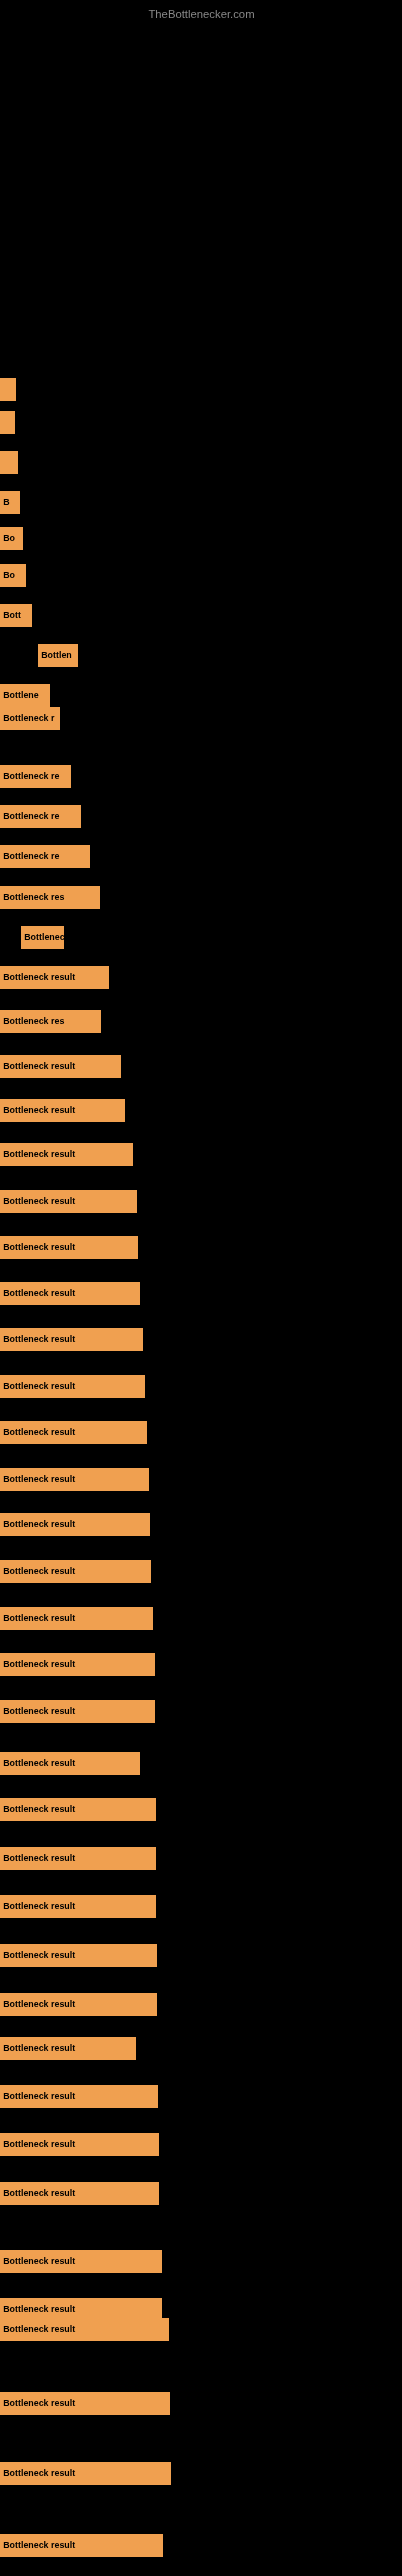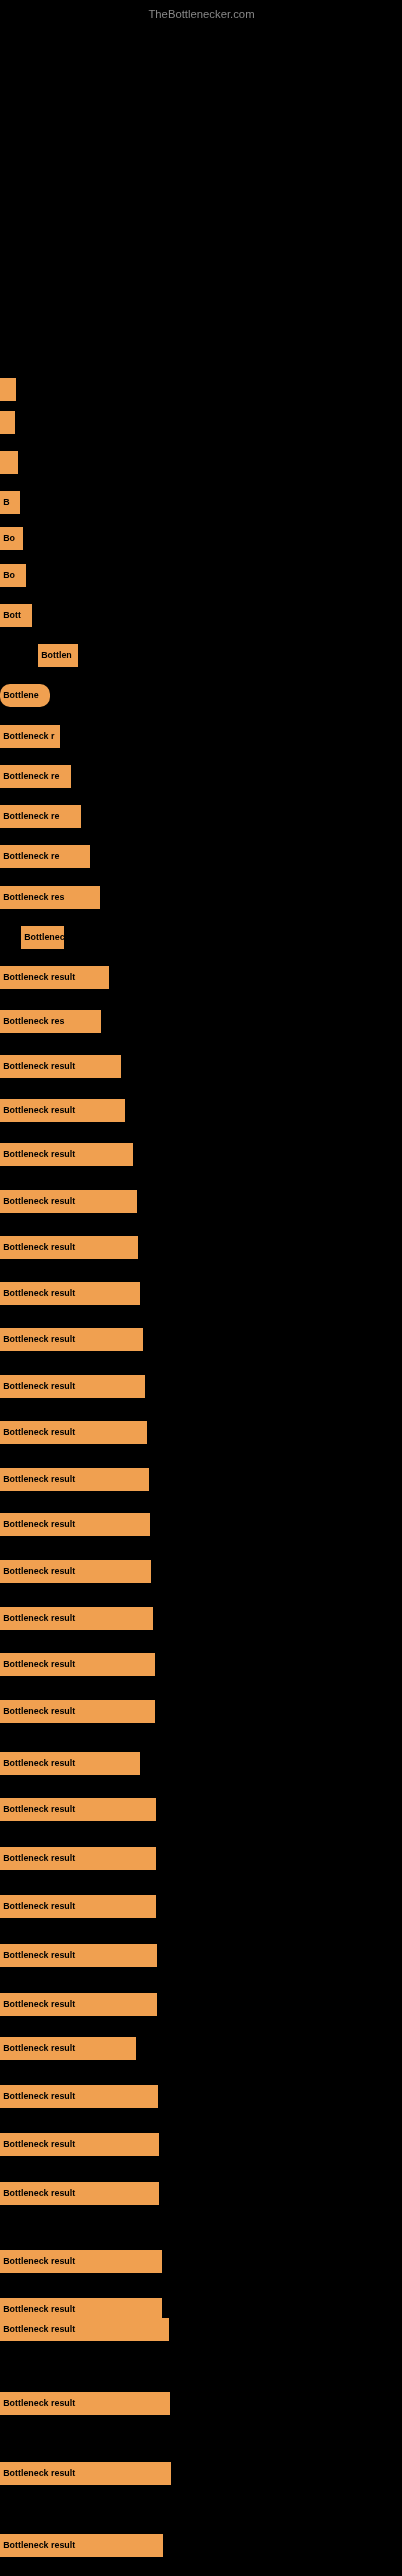--- a/index.html
+++ b/index.html
@@ -67,23 +67,23 @@
     <div class="bar-container" style="top: 564px; width: 26px;">
       <div class="bar" style="width: 100%;">Bo</div>
     </div>
     <div class="bar-container" style="top: 604px; width: 32px;">
       <div class="bar" style="width: 100%; text-align: right;">Bott</div>
     </div>
     <div class="bar-container" style="top: 644px; width: 40px; margin-left: 38px;">
       <div class="bar" style="width: 100%;">Bottlen</div>
     </div>
     <div class="bar-container" style="top: 684px; width: 50px;">
-      <div class="bar" style="width: 100%; border-radius: 10px;">Bottlene</div>
+      <div class="bar" style="width: 100%;">Bottlene</div>
     </div>
-    <div class="bar-container" style="top: 725px; width: 60px;">
+    <div class="bar-container" style="top: 707px; width: 60px;">
       <div class="bar" style="width: 100%;">Bottleneck r</div>
     </div>
     <div class="bar-container" style="top: 765px; width: 71px;">
       <div class="bar" style="width: 100%;">Bottleneck re</div>
     </div>
     <div class="bar-container" style="top: 805px; width: 81px;">
       <div class="bar" style="width: 100%;">Bottleneck re</div>
     </div>
     <div class="bar-container" style="top: 845px; width: 90px;">
       <div class="bar" style="width: 100%;">Bottleneck re</div>

